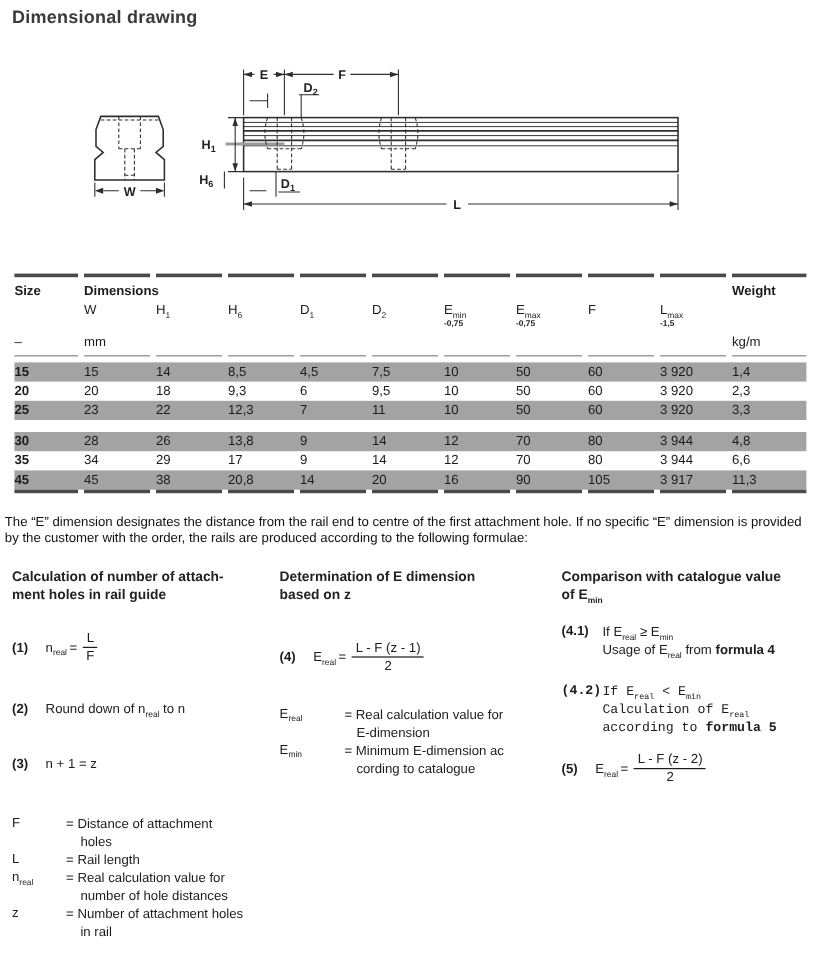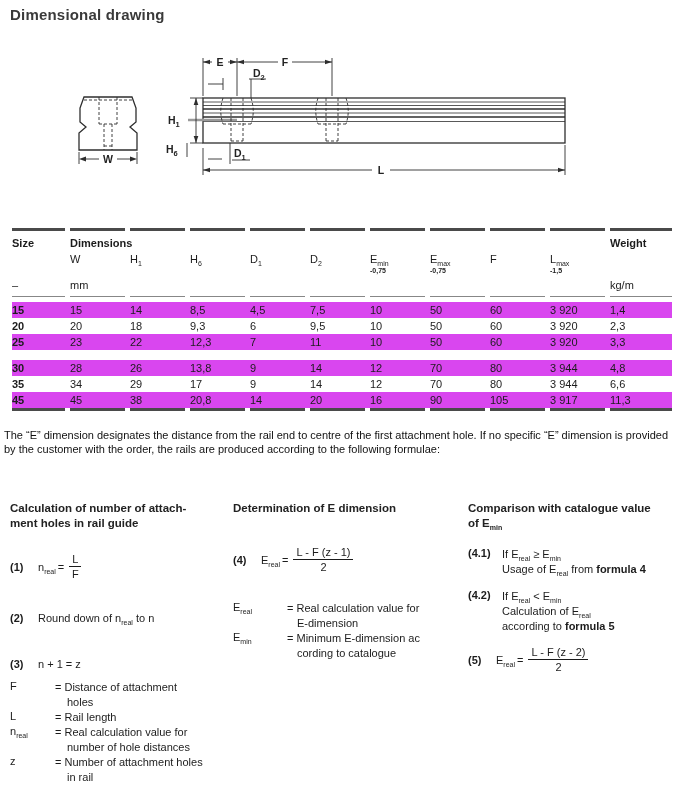--- a/index.html
+++ b/index.html
@@ -27,26 +27,26 @@
   .rule span{flex:none;margin-right:5px;display:block;}
   .rule.thick span{height:3px;background:#4a4a4a;}
   .rule.thin span{height:1px;background:#878787;}
   .hdr1{padding-top:5px;font-weight:bold;line-height:14px;}
   .hdr2{line-height:14px;padding-top:2px;}
   .hdr3{height:12px;font-size:7px;font-weight:bold;line-height:10px;}
   .hdr4{line-height:14px;padding-bottom:4px;}
   sub{font-size:7px;line-height:0;}
   .body-row{height:16px;line-height:16px;}
   .body-row .c-size{font-weight:bold;}
-  .shaded{background:#d946ef;}
+  .shaded{background:#a3a3a3;}
   .grp-spacer{height:10px;}
   
   .para{left:4px;top:429px;width:668px;line-height:13.5px;color:#111;}
   
-  .cols{left:10px;top:501px;display:flex;}
+  .cols{left:10px;top:474px;display:flex;}
   .fcol1{width:215px;margin-right:8px;}
   .fcol2{width:227px;margin-right:8px;}
   .fcol3{width:207px;}
   .sec-head{font-weight:bold;font-size:11.5px;line-height:15px;color:#222;}
   .frow{display:flex;align-items:center;}
   .frow-top{display:flex;align-items:flex-start;}
   .fno{font-weight:bold;flex:none;width:28px;}
   .fno-w{font-weight:bold;flex:none;width:34px;}
   .frac{display:inline-block;text-align:center;vertical-align:middle;margin-left:3px;}
   .fnum{display:block;border-bottom:1px solid #1a1a1a;padding:0 3px 1px;}
@@ -370,20 +370,21 @@
     </div>
     <div class="frow" style="margin-top:34px;">
       <span class="fno">(3)</span>
       <span>n + 1 = z</span>
     </div>
   </div>
 
   <div class="fcol2">
     <div class="sec-head">
       <span class="ln">Determination of E dimension</span>
+      <span class="ln">based on z</span>
     </div>
     <div class="frow" style="margin-top:30px;">
       <span class="fno">(4)</span>
       <span><span>E</span><sub>real</sub></span>
       <span class="eq">=</span>
       <span class="frac">
           <span class="fnum">L - F (z - 1)</span>
           <span class="fden">2</span>
         </span>
     </div>
@@ -408,21 +409,21 @@
       <span class="ln">Comparison with catalogue value</span>
       <span class="ln"><span>of E</span><sub>min</sub></span>
     </div>
     <div class="frow-top" style="margin-top:16px;">
       <span class="fno-w">(4.1)</span>
       <span>
         <span class="ln"><span>If E</span><sub>real</sub><span> ≥ E</span><sub>min</sub></span>
         <span class="ln"><span>Usage of E</span><sub>real</sub><span> from </span><b class="inline">formula 4</b></span>
       </span>
     </div>
-    <div class="frow-top" style="margin-top:12px;">
+    <div class="frow-top" style="margin-top:20px;font-family:Liberation Mono, monospace;">
       <span class="fno-w">(4.2)</span>
       <span>
         <span class="ln"><span>If E</span><sub>real</sub><span> &lt; E</span><sub>min</sub></span>
         <span class="ln"><span>Calculation of E</span><sub>real</sub></span>
         <span class="ln"><span>according to </span><b class="inline">formula 5</b></span>
       </span>
     </div>
     <div class="frow" style="margin-top:12px;">
       <span class="fno">(5)</span>
       <span><span>E</span><sub>real</sub></span>

